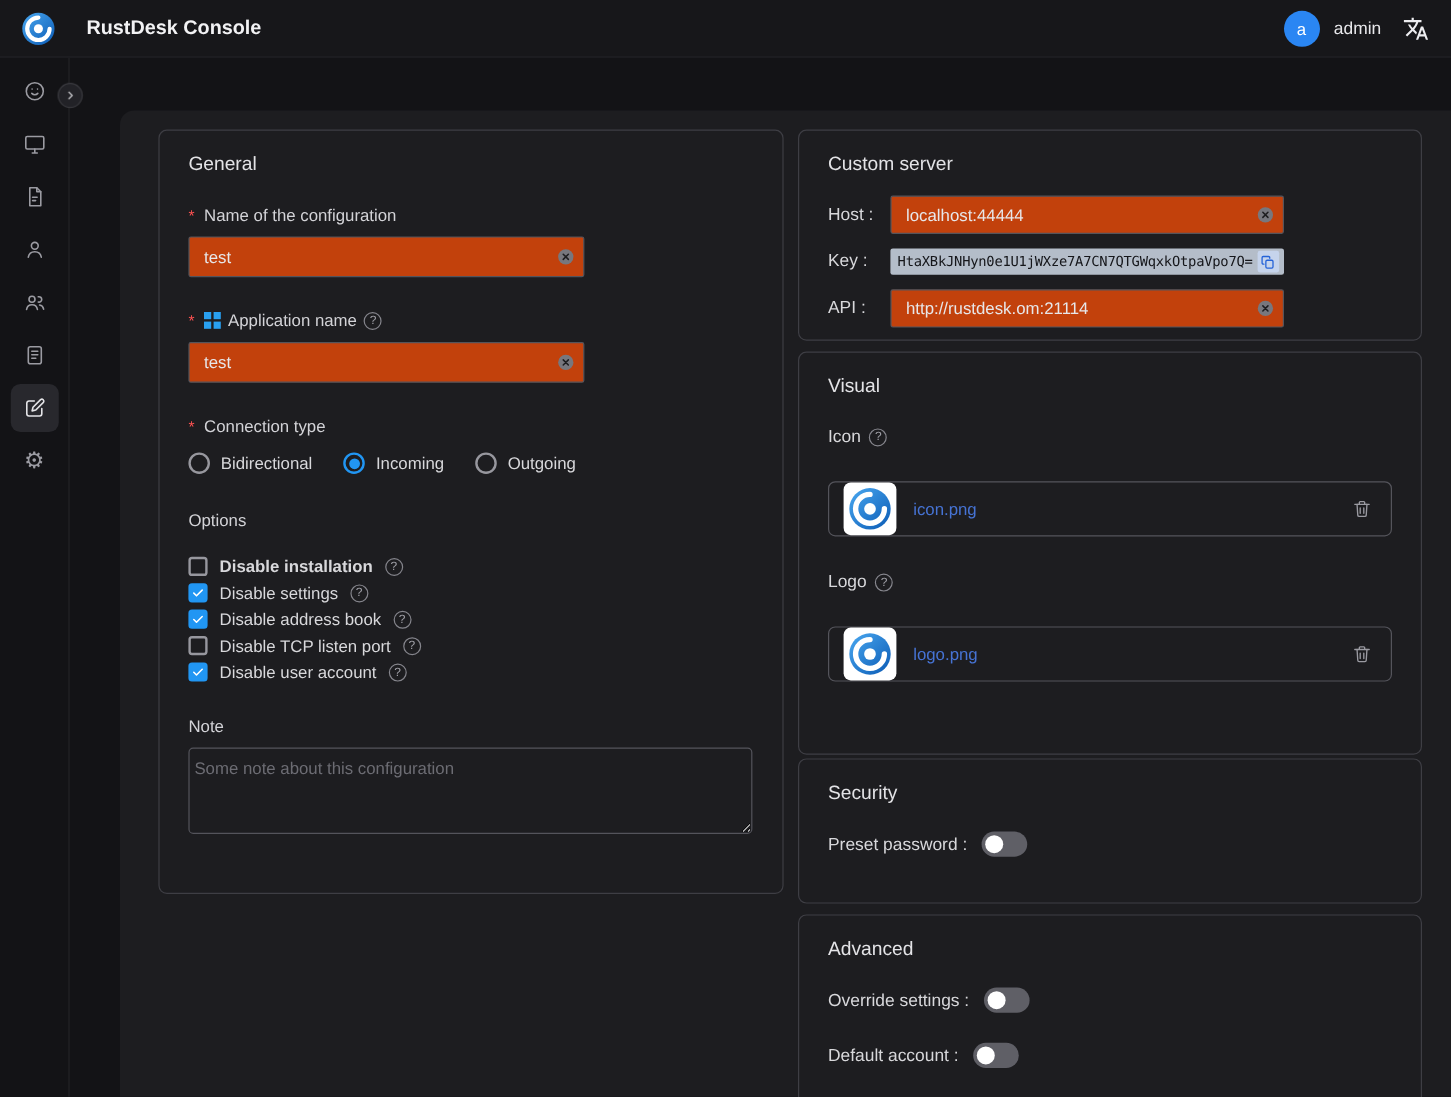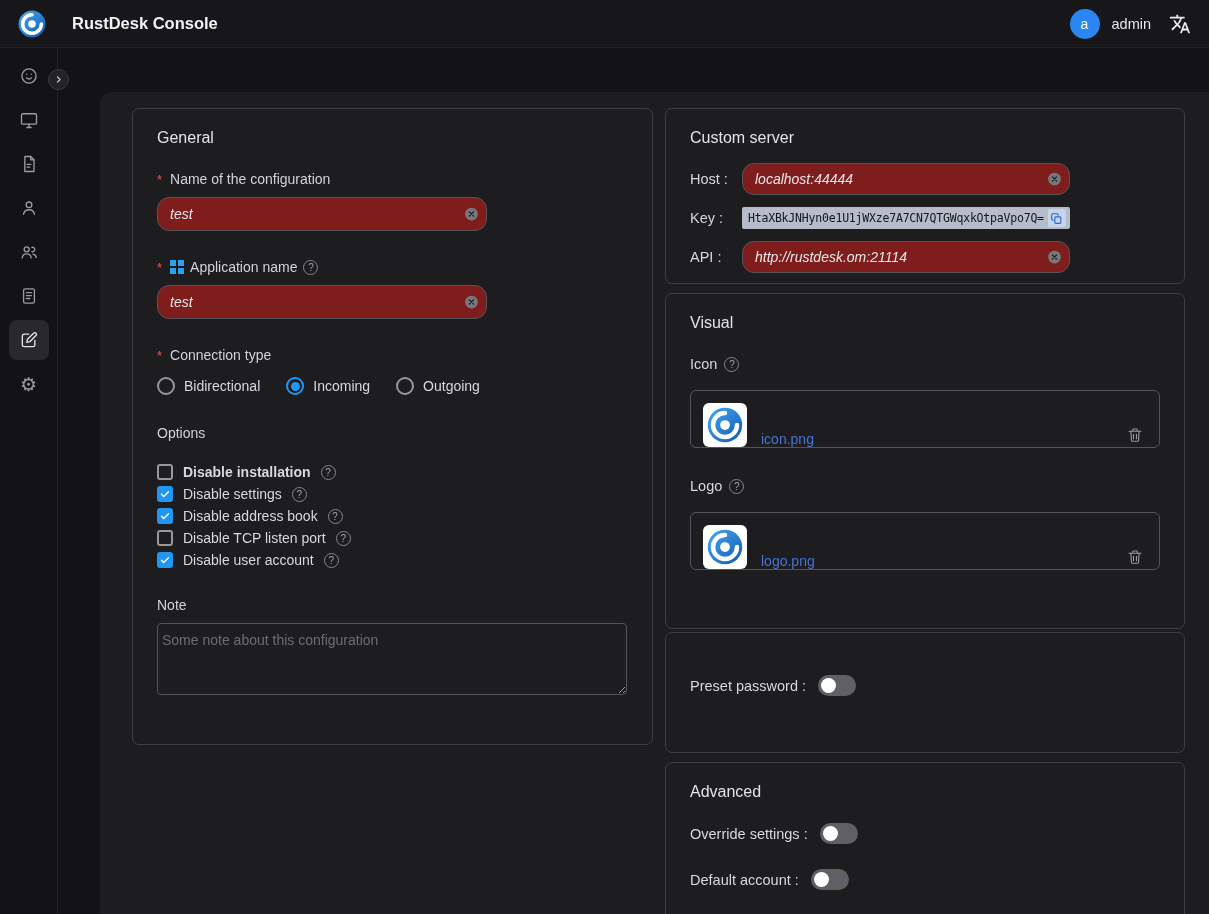--- a/index.html
+++ b/index.html
@@ -48,23 +48,23 @@
   .card-security { left:565px; top:540px; width:520px; height:121px; }
   .card-advanced { left:565px; top:670px; width:520px; height:250px; }
 
   
   .field-label { display:flex; align-items:center; gap:6px; font-size:14px; color:#d3d3d7; }
   .req { color:#ff5252; font-size:13px; margin-right:2px; }
   .help { width:15px; height:15px; border:1px solid #85858c; border-radius:50%; color:#a2a2a9;
     font-size:10px; display:inline-flex; align-items:center; justify-content:center;
     cursor:pointer; flex:none;}
   .input-wrap { position:relative; width:330px; margin-top:10px; }
-  .input-wrap input { width:100%; height:34px; background:#7f1d1d; border:1px solid #54545b;
-    border-radius:12px; color:#e7e7ea; font-size:14px; padding:0 30px 0 12px; outline:none;
-    font-family:"Liberation Sans", sans-serif;font-style:italic;}
+  .input-wrap input { width:100%; height:34px; background:#c2410c; border:1px solid #54545b;
+    border-radius:2px; color:#e7e7ea; font-size:14px; padding:0 30px 0 12px; outline:none;
+    font-family:"Liberation Sans", sans-serif;}
   .clear-ic { position:absolute; right:7px; top:50%; transform:translateY(-50%); width:17px;
     height:17px; cursor:pointer; display:inline-flex;}
   .win-ic { width:14px; height:14px; display:inline-grid; grid-template-columns:1fr 1fr;
     gap:1.5px; flex:none;}
   .win-ic i { background:#29a0f0; }
 
   .radio-row { display:flex; gap:26px; margin-top:14px; }
   .radio-item { display:flex; align-items:center; gap:9px; cursor:pointer; font-size:14px; color:#d8d8db;}
   .radio { width:18px; height:18px; border-radius:50%; border:2px solid #97979e; position:relative; flex:none;}
   .radio.sel { border-color:#2196f3; }
@@ -97,22 +97,22 @@
     padding:2px 4px 2px 6px; cursor:text; }
   .keytext { font-family:"DejaVu Sans Mono", monospace; font-size:11.5px; color:#15161a;
     letter-spacing:-0.2px; white-space:nowrap;}
   .copy { width:18px; height:18px; margin-left:4px; display:inline-flex; cursor:pointer;
     background:#c6d4ec; border-radius:2px; align-items:center; justify-content:center;}
   .copy svg { width:13px; height:13px; stroke:#2563d8; stroke-width:2; fill:none;
     stroke-linecap:round; stroke-linejoin:round;}
 
   
   .vlabel { display:flex; align-items:center; gap:7px; margin-top:24px; font-size:14.5px; color:#d8d8db;}
-  .filebox { margin-top:18px; height:58px; border:1px solid #54545b; border-radius:6px;
-    display:flex; align-items:flex-end; padding:0 12px; }
+  .filebox { margin-top:29px; height:46px; border:1px solid #54545b; border-radius:6px;
+    display:flex; align-items:center; padding:0 12px; }
   .thumb { width:44px; height:44px; background:#fff; border-radius:6px; display:flex;
     align-items:center; justify-content:center; flex:none;}
   .thumb svg { width:36px; height:36px; }
   .fname { margin-left:14px; font-size:14px; color:#4673d4; text-decoration:none; cursor:pointer;}
   .trash { margin-left:auto; background:none; border:none; cursor:pointer; width:24px; height:24px;
     display:flex; align-items:center; justify-content:center; padding:0;}
   .trash svg { width:18px; height:18px; stroke:#9a9aa1; stroke-width:1.5; fill:none;
     stroke-linecap:round; stroke-linejoin:round;}
 
   
@@ -399,20 +399,21 @@
         <svg viewBox="0 0 24 24">
           <path d="M4 7h16M9 7V5a1 1 0 0 1 1-1h4a1 1 0 0 1 1 1v2"></path>
           <path d="M6.5 7l.8 12a1.5 1.5 0 0 0 1.5 1.4h6.4a1.5 1.5 0 0 0 1.5-1.4l.8-12"></path>
           <path d="M10 11v6M14 11v6"></path>
         </svg>
       </button>
     </div>
   </section>
 
   <section class="card card-security">
+    <h2>Security</h2>
     <div class="trow">
       <span>Preset password :</span>
       <span class="toggle">
           <span class="knob"></span>
         </span>
     </div>
   </section>
 
   <section class="card card-advanced">
     <h2>Advanced</h2>

